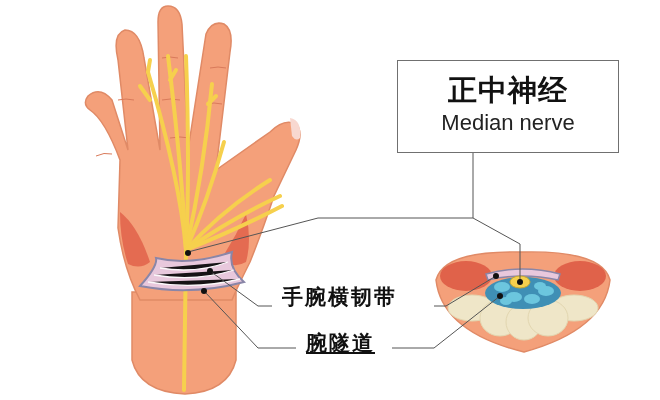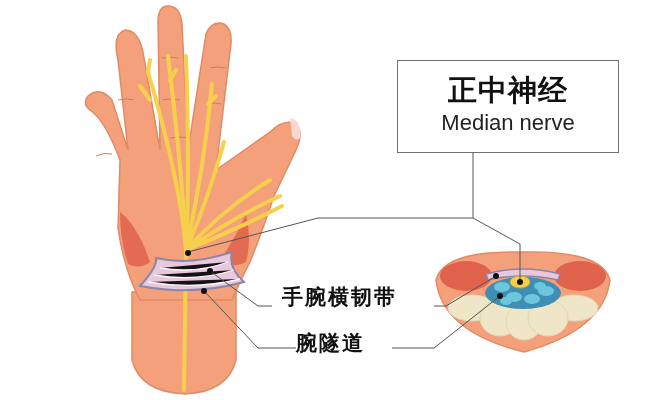--- a/index.html
+++ b/index.html
@@ -3,21 +3,21 @@
 <meta charset="utf-8">
 <style>
   html,body{margin:0;padding:0;background:#ffffff;}
   body{width:660px;height:400px;overflow:hidden;position:relative;font-family:"DejaVu Sans","Liberation Sans",sans-serif;}
   #stage{position:absolute;left:0;top:0;width:660px;height:400px;}
   .label-box{position:absolute;left:397px;top:60px;width:222px;height:93px;border:1.3px solid #707070;background:#fff;box-sizing:border-box;text-align:center;}
   .label-zh{font-size:29px;font-weight:bold;color:#111;margin-top:12px;letter-spacing:1px;line-height:34px;}
   .label-en{font-size:22px;color:#222;margin-top:4px;line-height:24px;font-family:"Liberation Sans","DejaVu Sans",sans-serif;}
   .callout{position:absolute;font-size:21px;font-weight:bold;color:#111;letter-spacing:2px;line-height:24px;}
   #callout-ligament{left:282px;top:285px;}
-  #callout-tunnel{left:296px;top:331px;}
+  #callout-tunnel{left:306px;top:331px;text-decoration:underline;}
 </style>
 </head>
 <body>
 
 <div id="stage">
 <svg width="660" height="400" viewBox="0 0 660 400" xmlns="http://www.w3.org/2000/svg">
 
   <g>
 
     <path d="M132 292 L132 360 Q140 392 185 394 Q228 392 236 360 L236 292 Z" fill="#f4a07a" stroke="#e08a66" stroke-width="1.5"></path>

